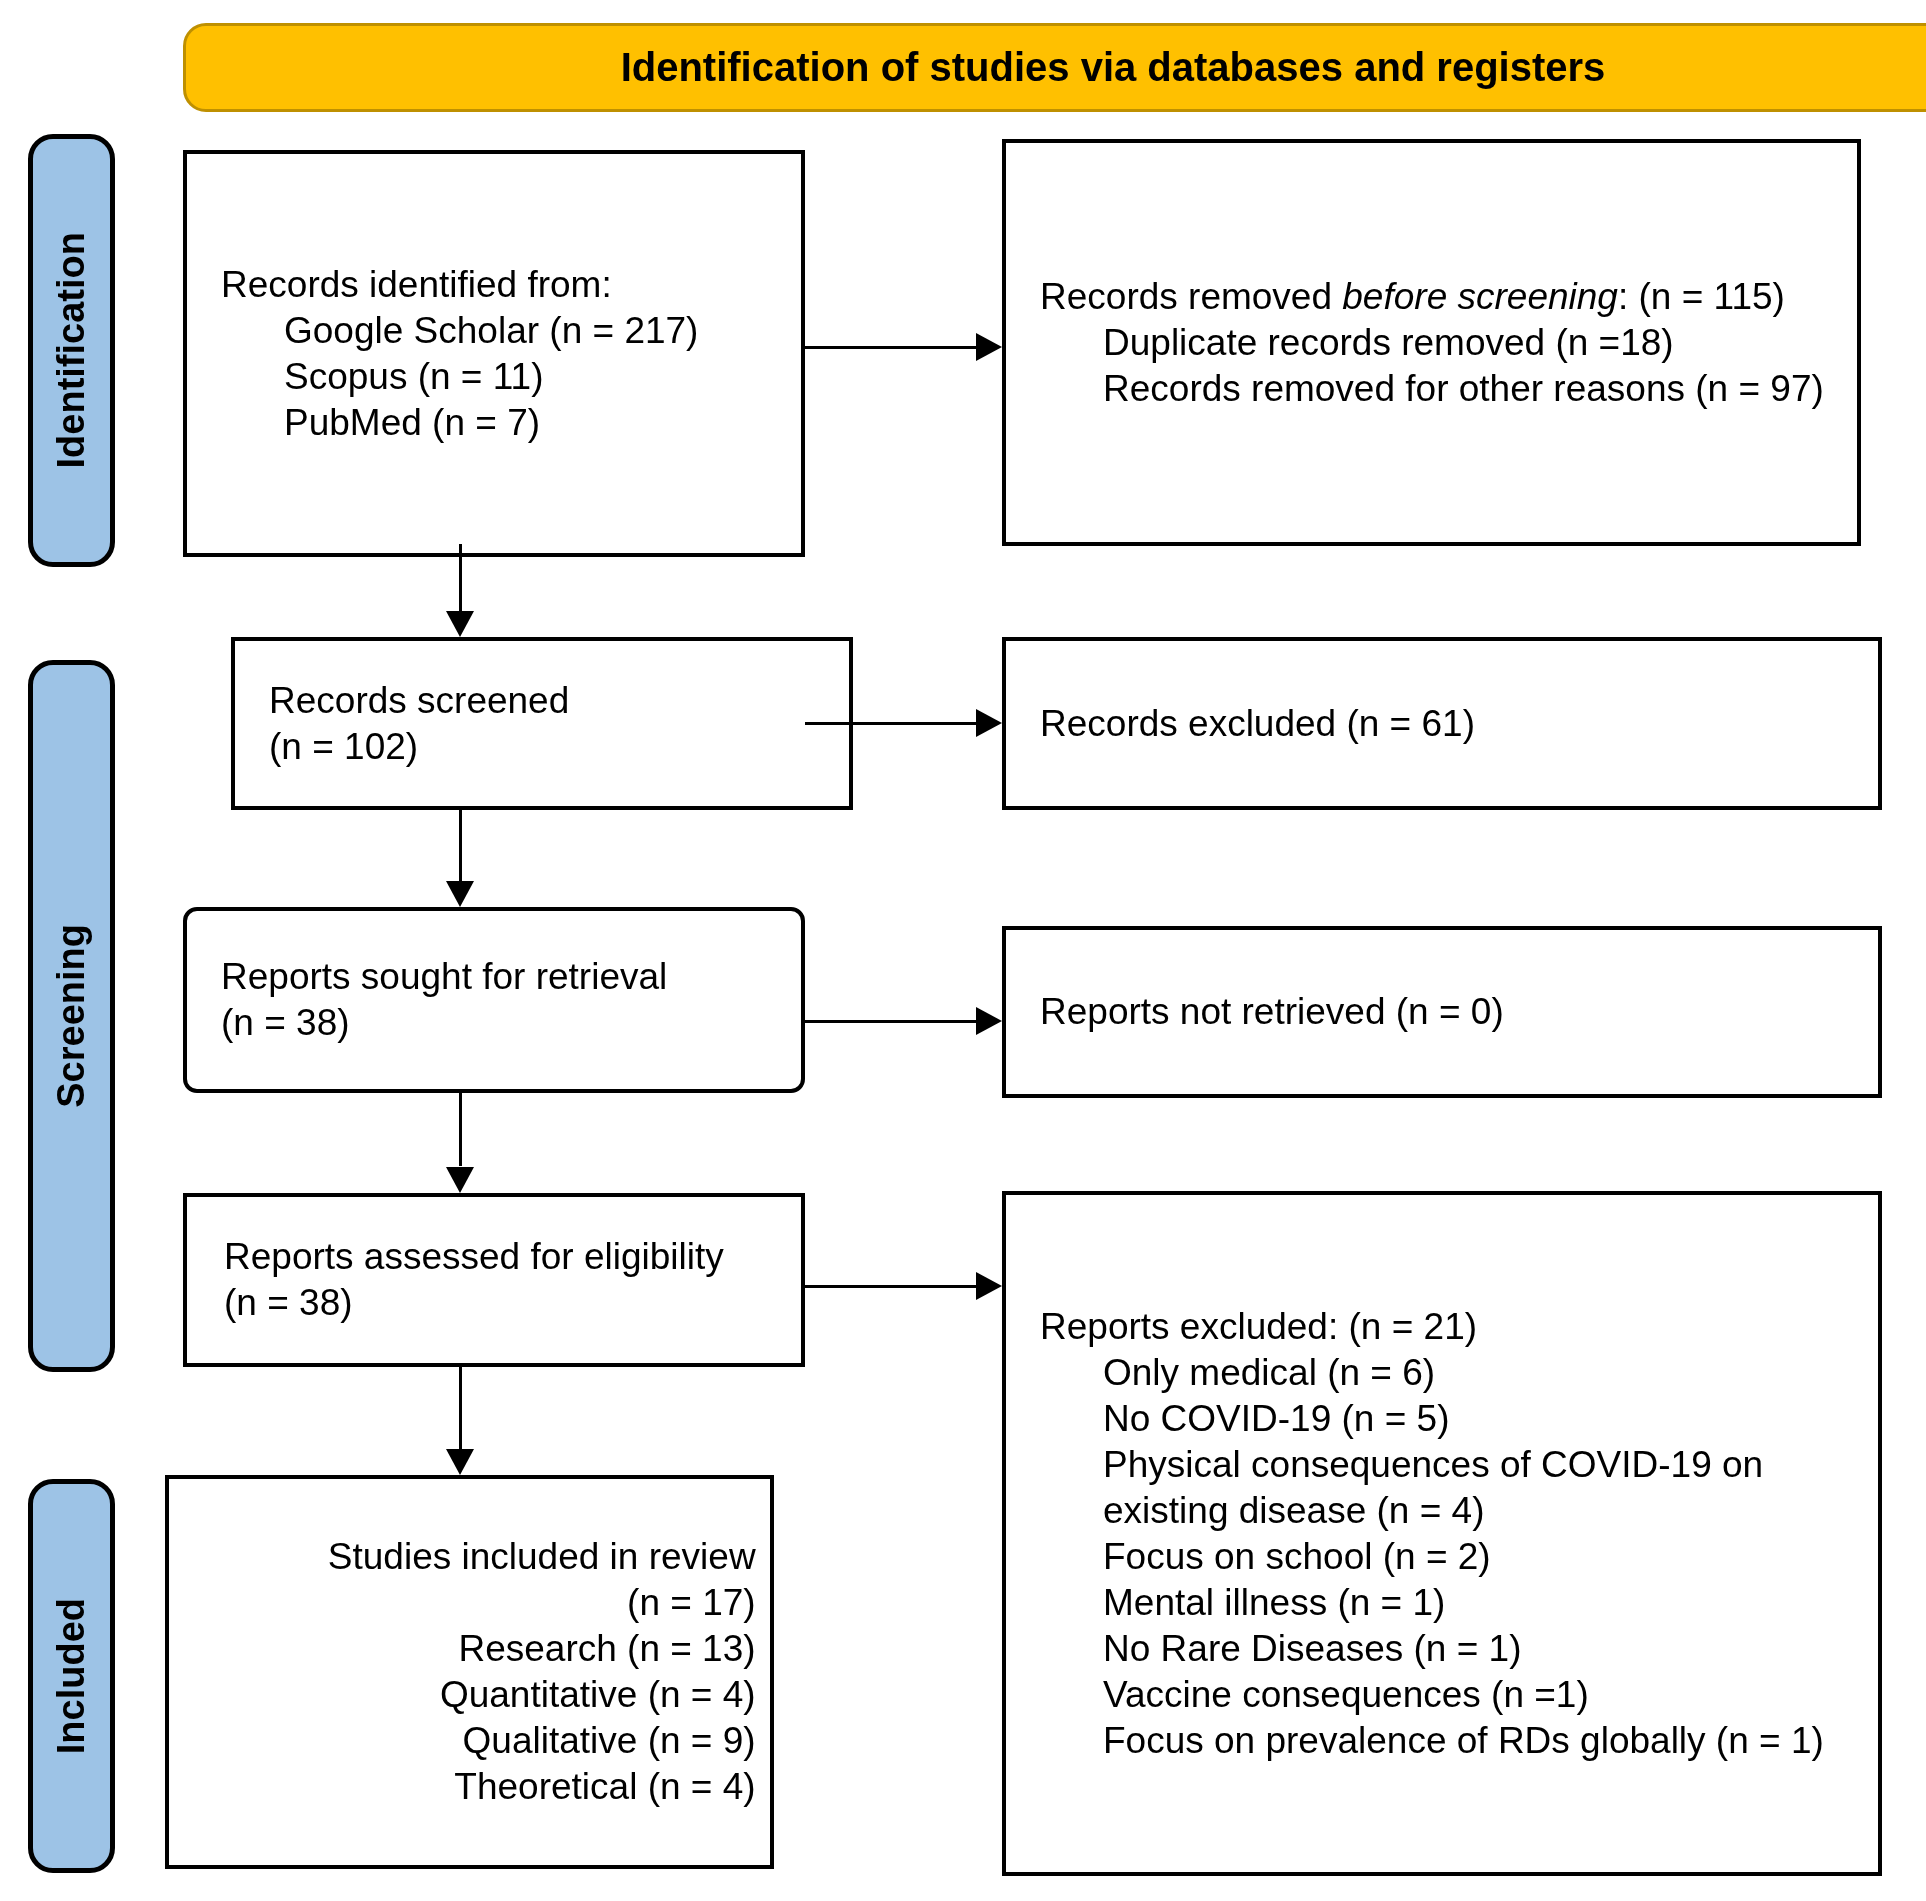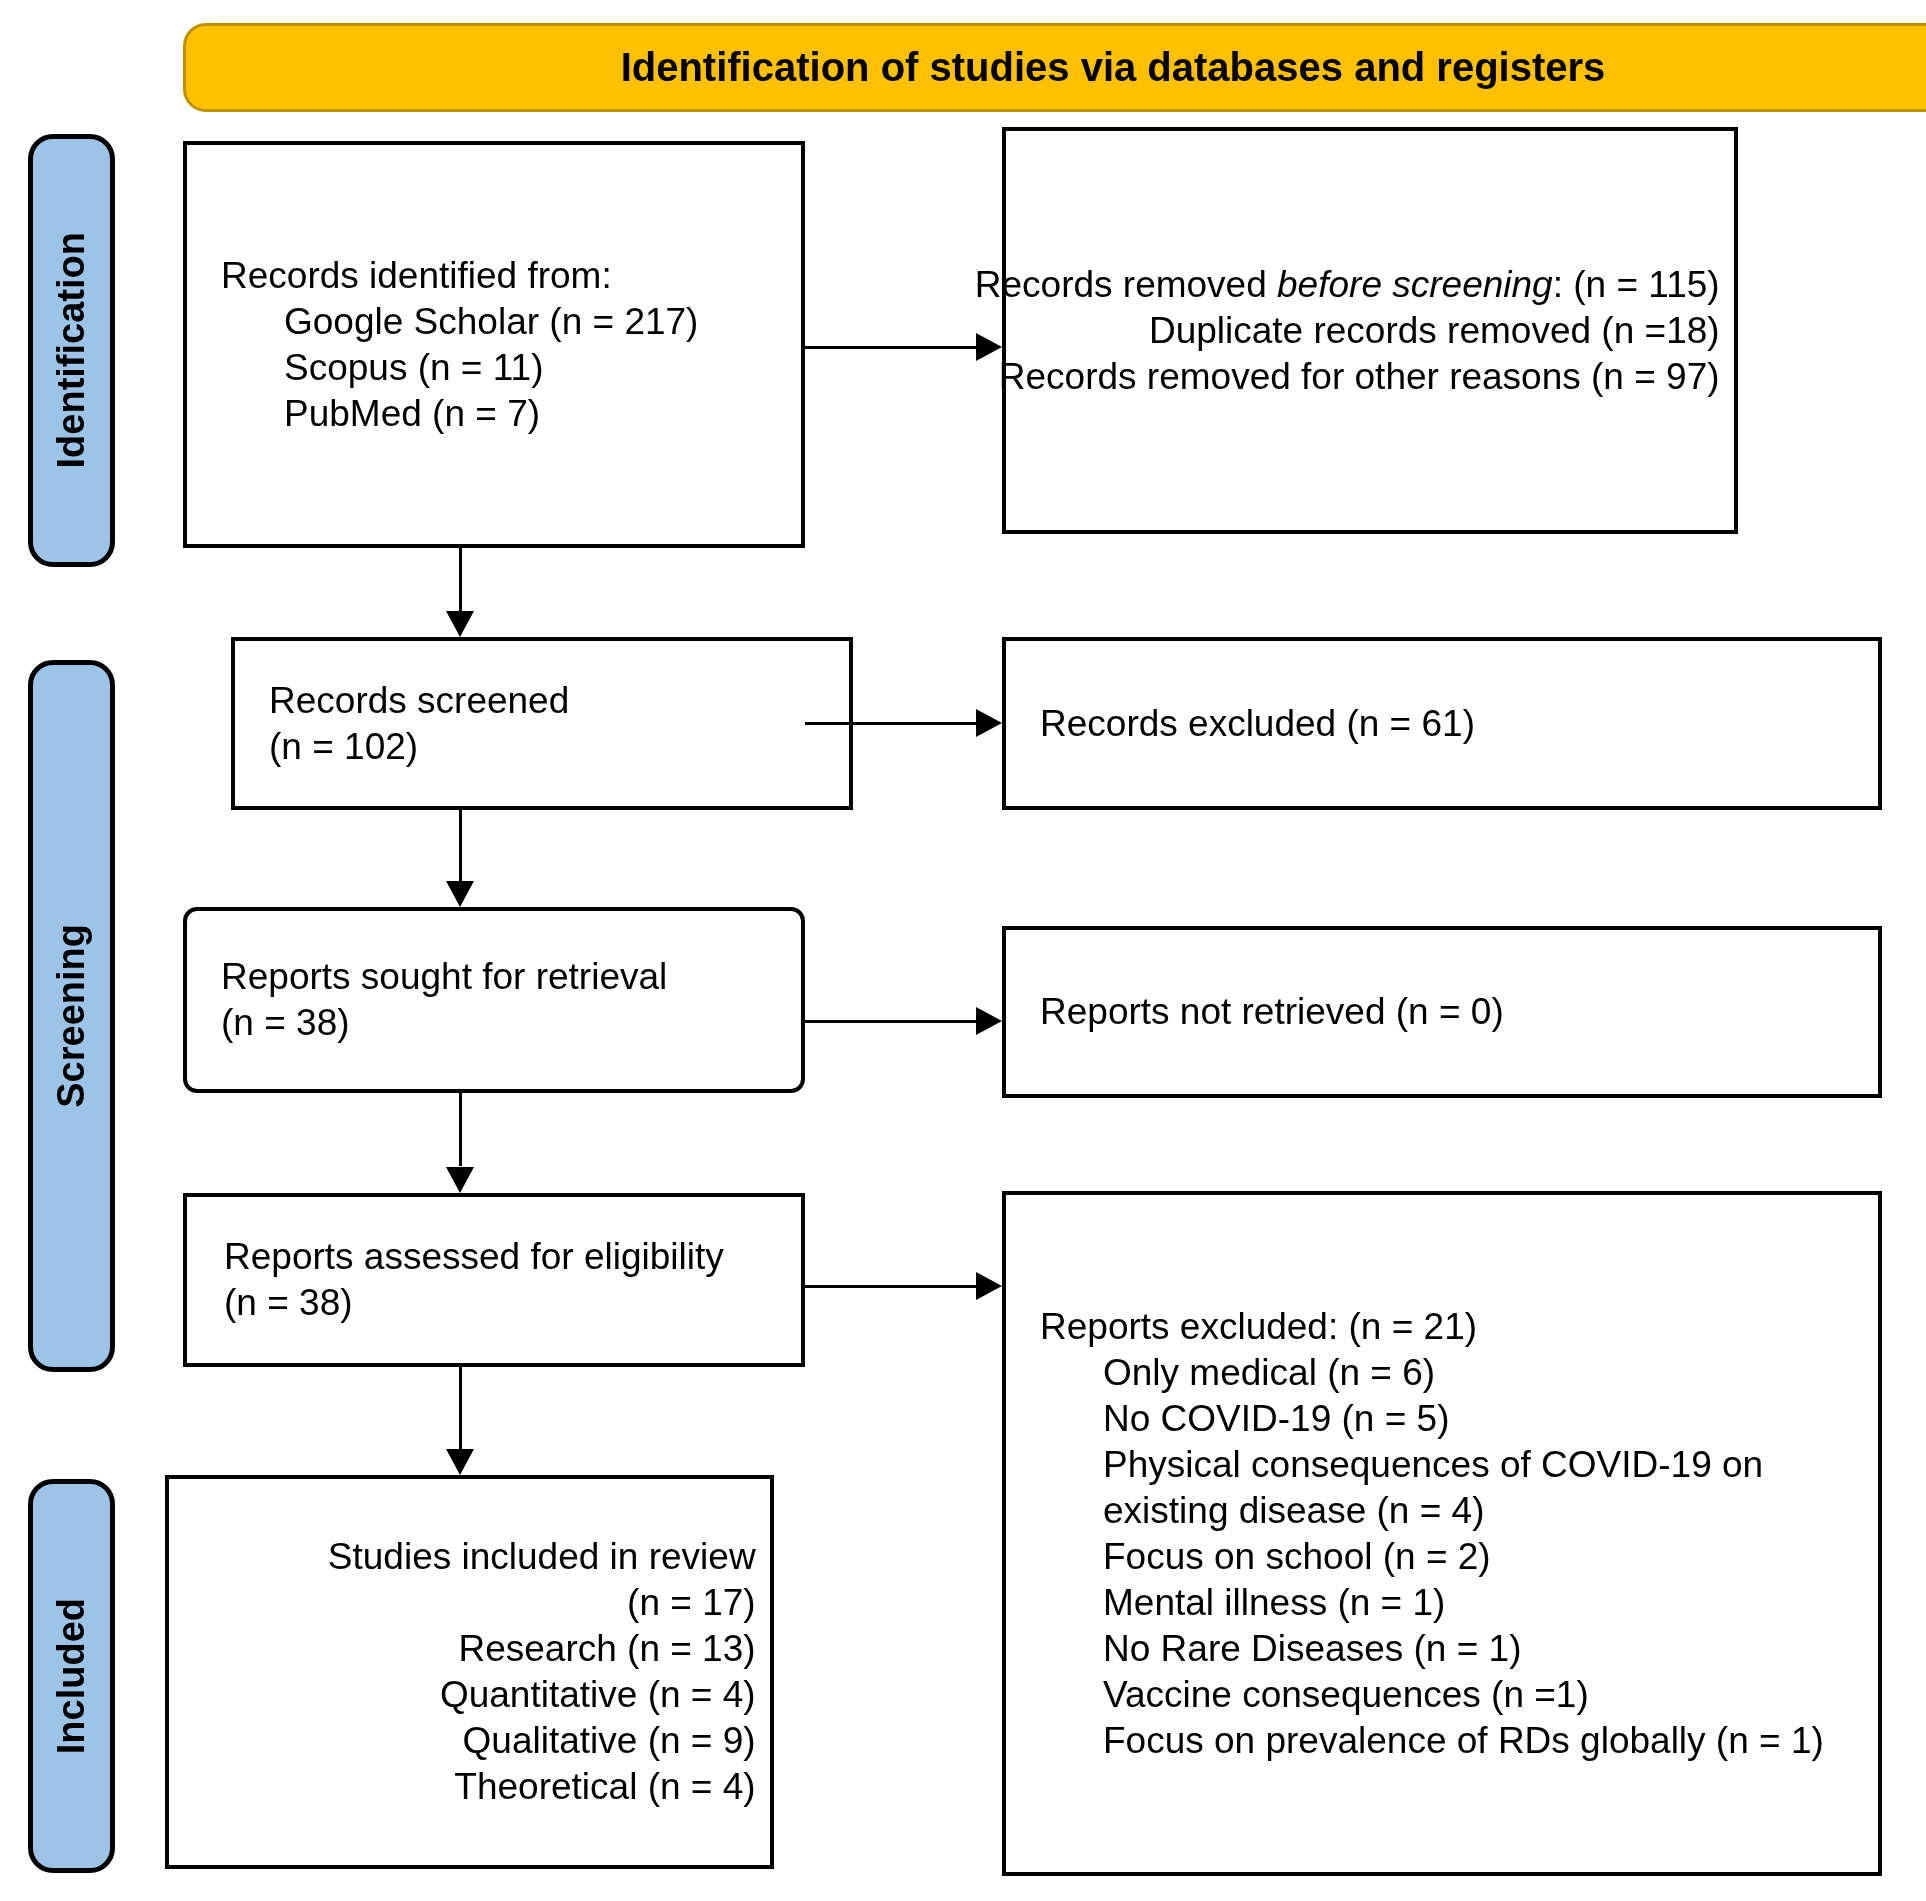--- a/index.html
+++ b/index.html
@@ -76,28 +76,28 @@
   <div class="stage-pill" style="top:134px;height:433px;">
     <span class="vtext">Identification</span>
   </div>
   <div class="stage-pill" style="top:660px;height:712px;">
     <span class="vtext">Screening</span>
   </div>
   <div class="stage-pill" style="top:1479px;height:394px;">
     <span class="vtext">Included</span>
   </div>
 
-  <div class="flow-box" style="left:183px;top:141px;width:622px;height:407px;">
+  <div class="flow-box" style="left:183px;top:150px;width:622px;height:407px;">
     <div class="line">Records identified from:</div>
     <div class="line ind1">Google Scholar (n = 217)</div>
     <div class="line ind1">Scopus (n = 11)</div>
     <div class="line ind1">PubMed (n = 7)</div>
   </div>
 
-  <div class="flow-box" style="left:1002px;top:127px;width:736px;height:407px;align-items:flex-end;">
+  <div class="flow-box" style="left:1002px;top:139px;width:859px;height:407px;">
     <div class="line">
       <span>Records removed </span><span class="it">before screening</span><span>: (n = 115)</span>
     </div>
     <div class="line ind1">Duplicate records removed (n =18)</div>
     <div class="line ind1">Records removed for other reasons (n = 97)</div>
   </div>
 
   <div class="flow-box" style="left:183px;top:637px;width:622px;height:173px;margin-left:48px;">
     <div class="line">Records screened</div>
     <div class="line">(n = 102)</div>

